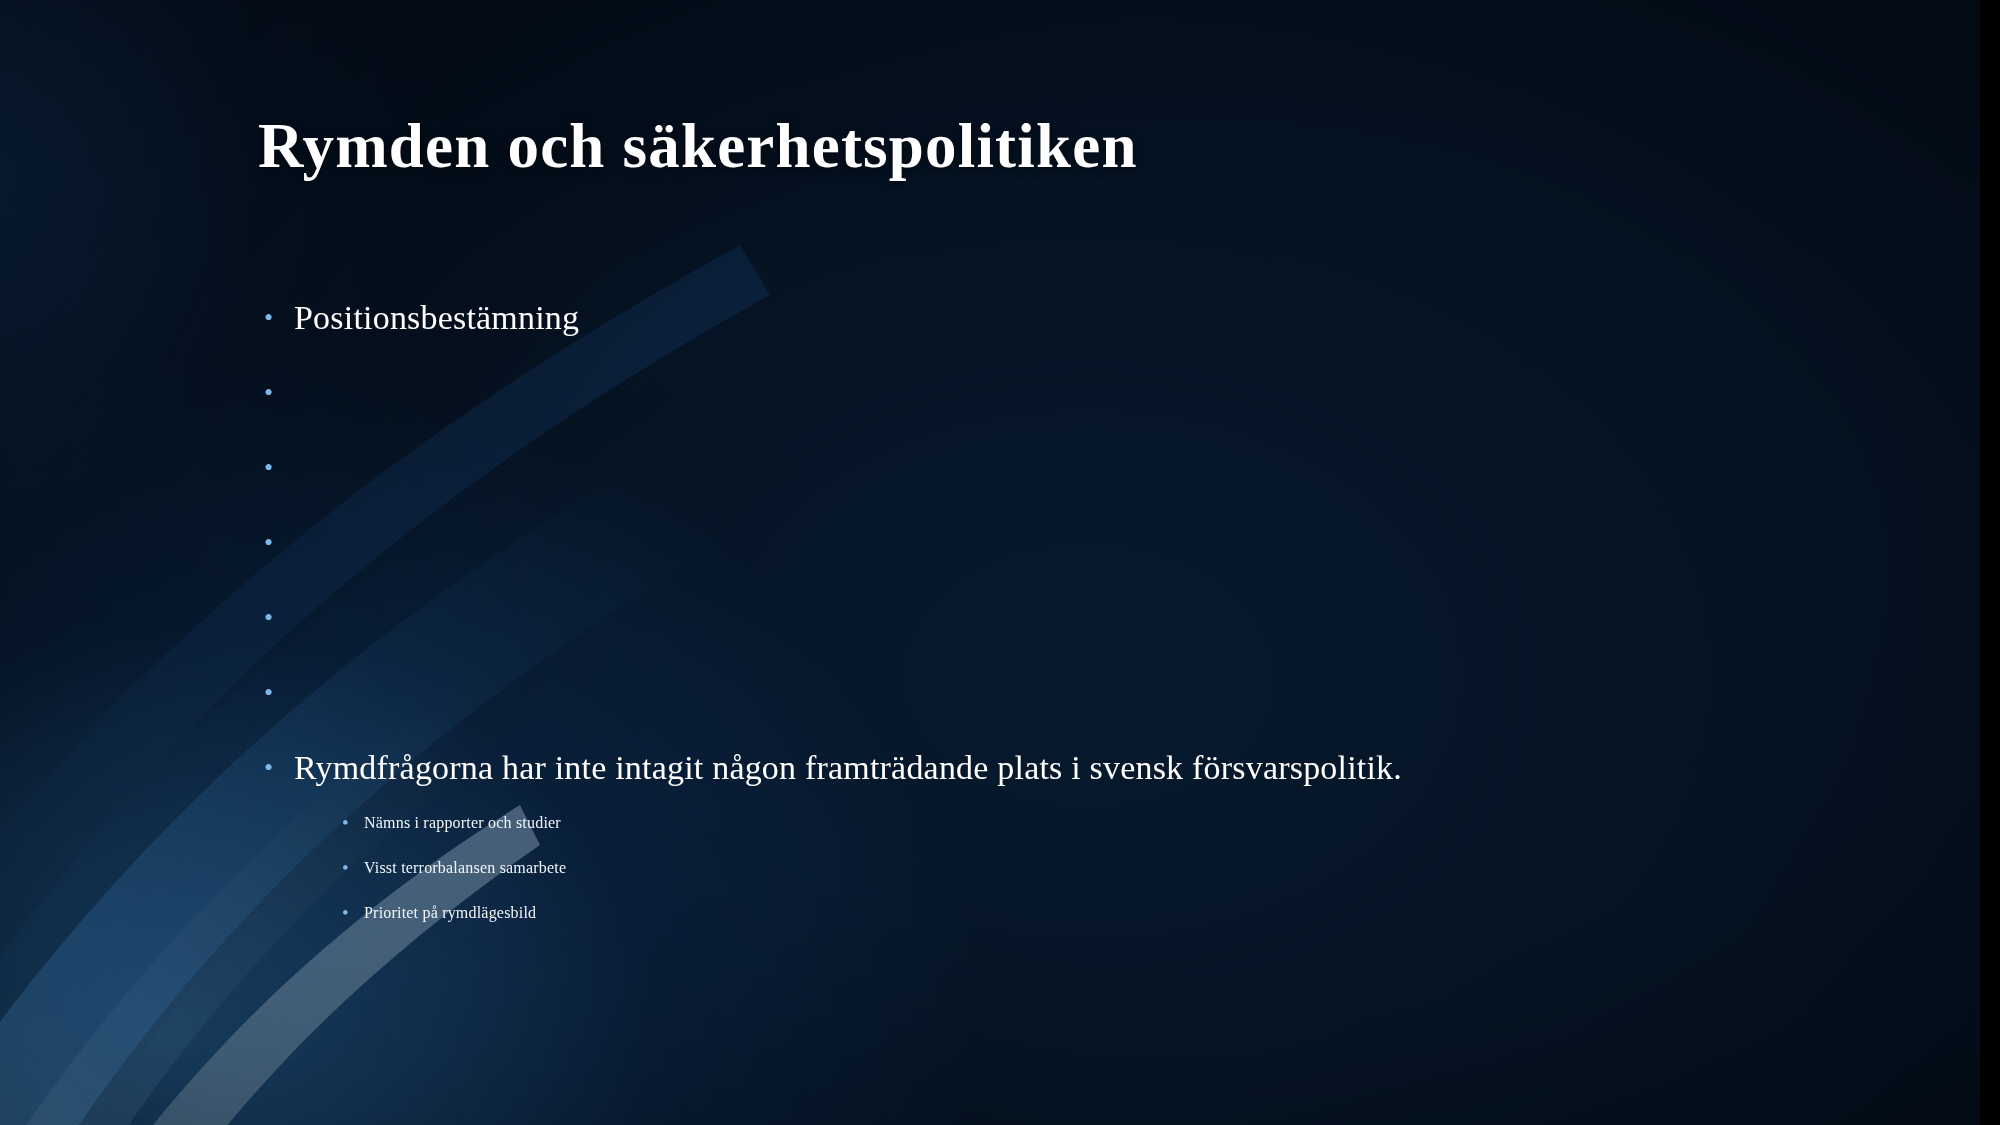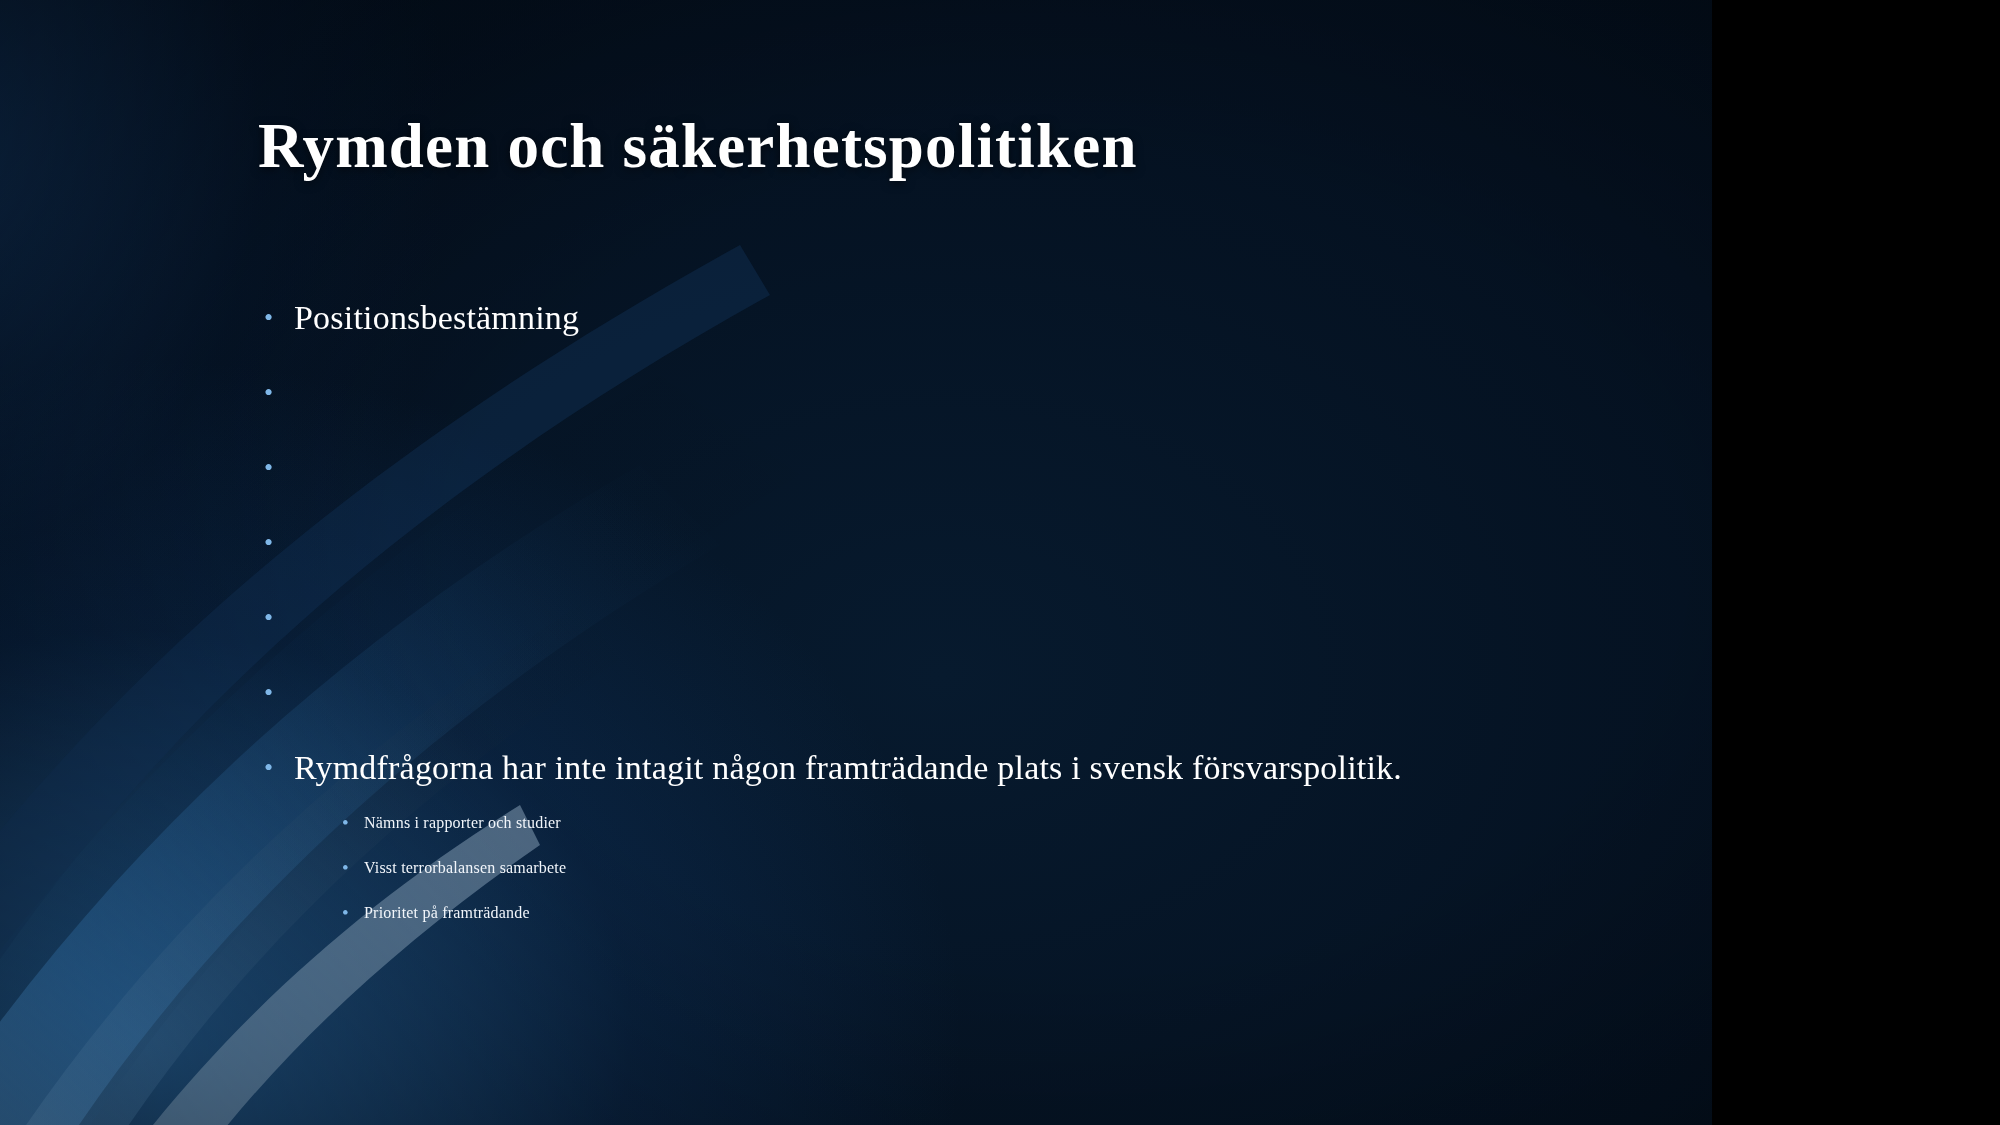--- a/index.html
+++ b/index.html
@@ -2,21 +2,21 @@
 <html><head>
 <meta charset="utf-8">
 <style>
   html, body {
     margin: 0;
     padding: 0;
     background: #000000;
   }
   .slide {
     position: relative;
-    width: 1712px;
+    width: 1980px;
     height: 1125px;
     overflow: hidden;
     background:
       radial-gradient(ellipse 1100px 900px at 8% 92%, rgba(60,150,230,0.55) 0%, rgba(20,70,130,0.25) 45%, rgba(0,0,0,0) 75%),
       radial-gradient(ellipse 1700px 1200px at 55% 60%, #071a2e 0%, #04101f 55%, #020a14 100%),
       linear-gradient(140deg, #041425 0%, #051c33 30%, #030d19 70%, #01060d 100%);
     font-family: "Liberation Serif", serif;
   }
 
   
@@ -186,21 +186,21 @@
             <div class="l2">
               <span class="bullet">•</span>
               <span class="text">Nämns i rapporter och studier</span>
             </div>
             <div class="l2">
               <span class="bullet">•</span>
               <span class="text">Visst terrorbalansen samarbete</span>
             </div>
             <div class="l2">
               <span class="bullet">•</span>
-              <span class="text">Prioritet på framträdande</span>
+              <span class="text">Prioritet på rymdlägesbild</span>
             </div>
           </div>
         </div>
       </div>
 
     </div>
   </div>
 </div>
 
 </body></html>

